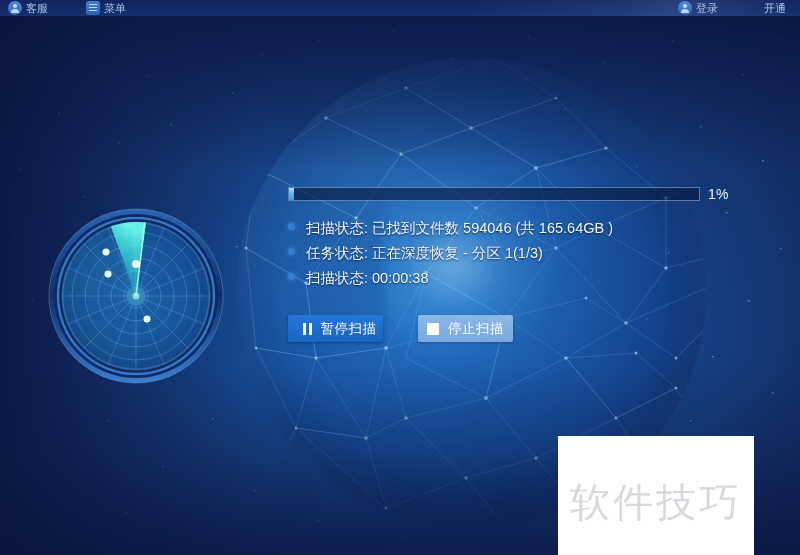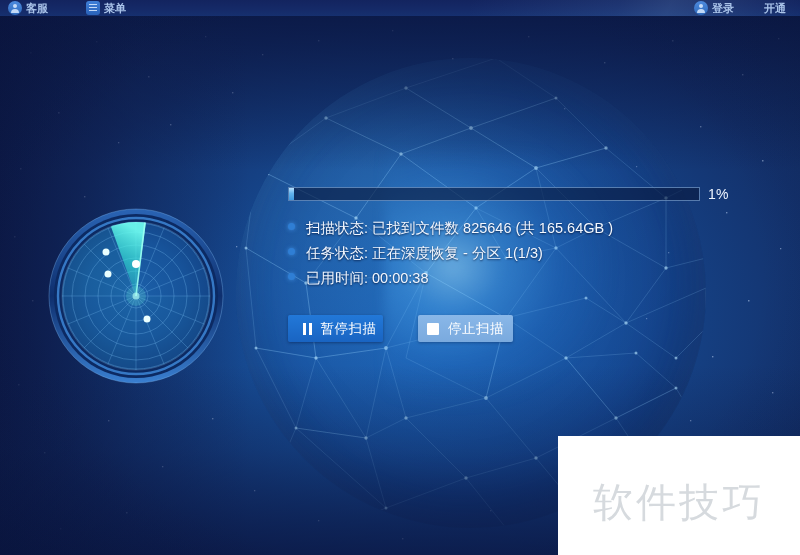--- a/index.html
+++ b/index.html
@@ -113,29 +113,28 @@
   .tb-item {
     display: flex;
     align-items: center;
     gap: 4px;
     color: #aac4ea;
     font-size: 11px;
     line-height: 11px;
     white-space: nowrap;
     position: relative;
     z-index: 2;
-    font-weight: bold;
   }
   .tb-left { margin-left: 8px; }
   .tb-mid  { margin-left: 30px; padding-left: 8px; }
   .tb-right-group {
     margin-left: auto;
     display: flex;
     align-items: center;
-    gap: 30px;
+    gap: 46px;
     margin-right: 14px;
   }
   .tb-icon {
     width: 14px; height: 14px;
     border-radius: 3px;
     background: linear-gradient(to bottom, #3f7fd8, #2a62b8);
     display: inline-block;
     position: relative;
   }
   .tb-icon.round { border-radius: 50%; background: linear-gradient(to bottom, #4d8ade, #2f6bbd); }
@@ -276,21 +275,21 @@
     background: #ffffff;
     flex: 0 0 auto;
     border-radius: 1px;
   }
 
   
   .watermark {
     position: absolute;
     left: 558px;
     top: 436px;
-    width: 242px;
+    width: 196px;
     height: 119px;
     background: #ffffff;
     z-index: 30;
     display: flex;
     align-items: center;
     justify-content: center;
   }
   .watermark-text {
     color: #d6dade;
     font-size: 40px;
@@ -550,29 +549,29 @@
     <div class="progress-row">
       <div class="progress-track">
         <div class="progress-fill" id="progress-fill" style="width: 1%;"></div>
       </div>
       <div class="progress-pct">1%</div>
     </div>
 
     <ul class="status-list">
       <li class="status-item">
         <span class="bullet"></span>
-        <span class="status-text">扫描状态: 已找到文件数 825646 (共 165.64GB )</span>
+        <span class="status-text">扫描状态: 已找到文件数 594046 (共 165.64GB )</span>
       </li>
       <li class="status-item">
         <span class="bullet"></span>
         <span class="status-text">任务状态: 正在深度恢复 - 分区 1(1/3)</span>
       </li>
       <li class="status-item">
         <span class="bullet"></span>
-        <span class="status-text">已用时间: 00:00:38</span>
+        <span class="status-text">扫描状态: 00:00:38</span>
       </li>
     </ul>
 
     <div class="btn-row">
       <button class="btn btn-pause">
         <span class="ico-pause"></span>
         <span>暂停扫描</span>
       </button>
       <button class="btn btn-stop">
         <span class="ico-stop"></span>

